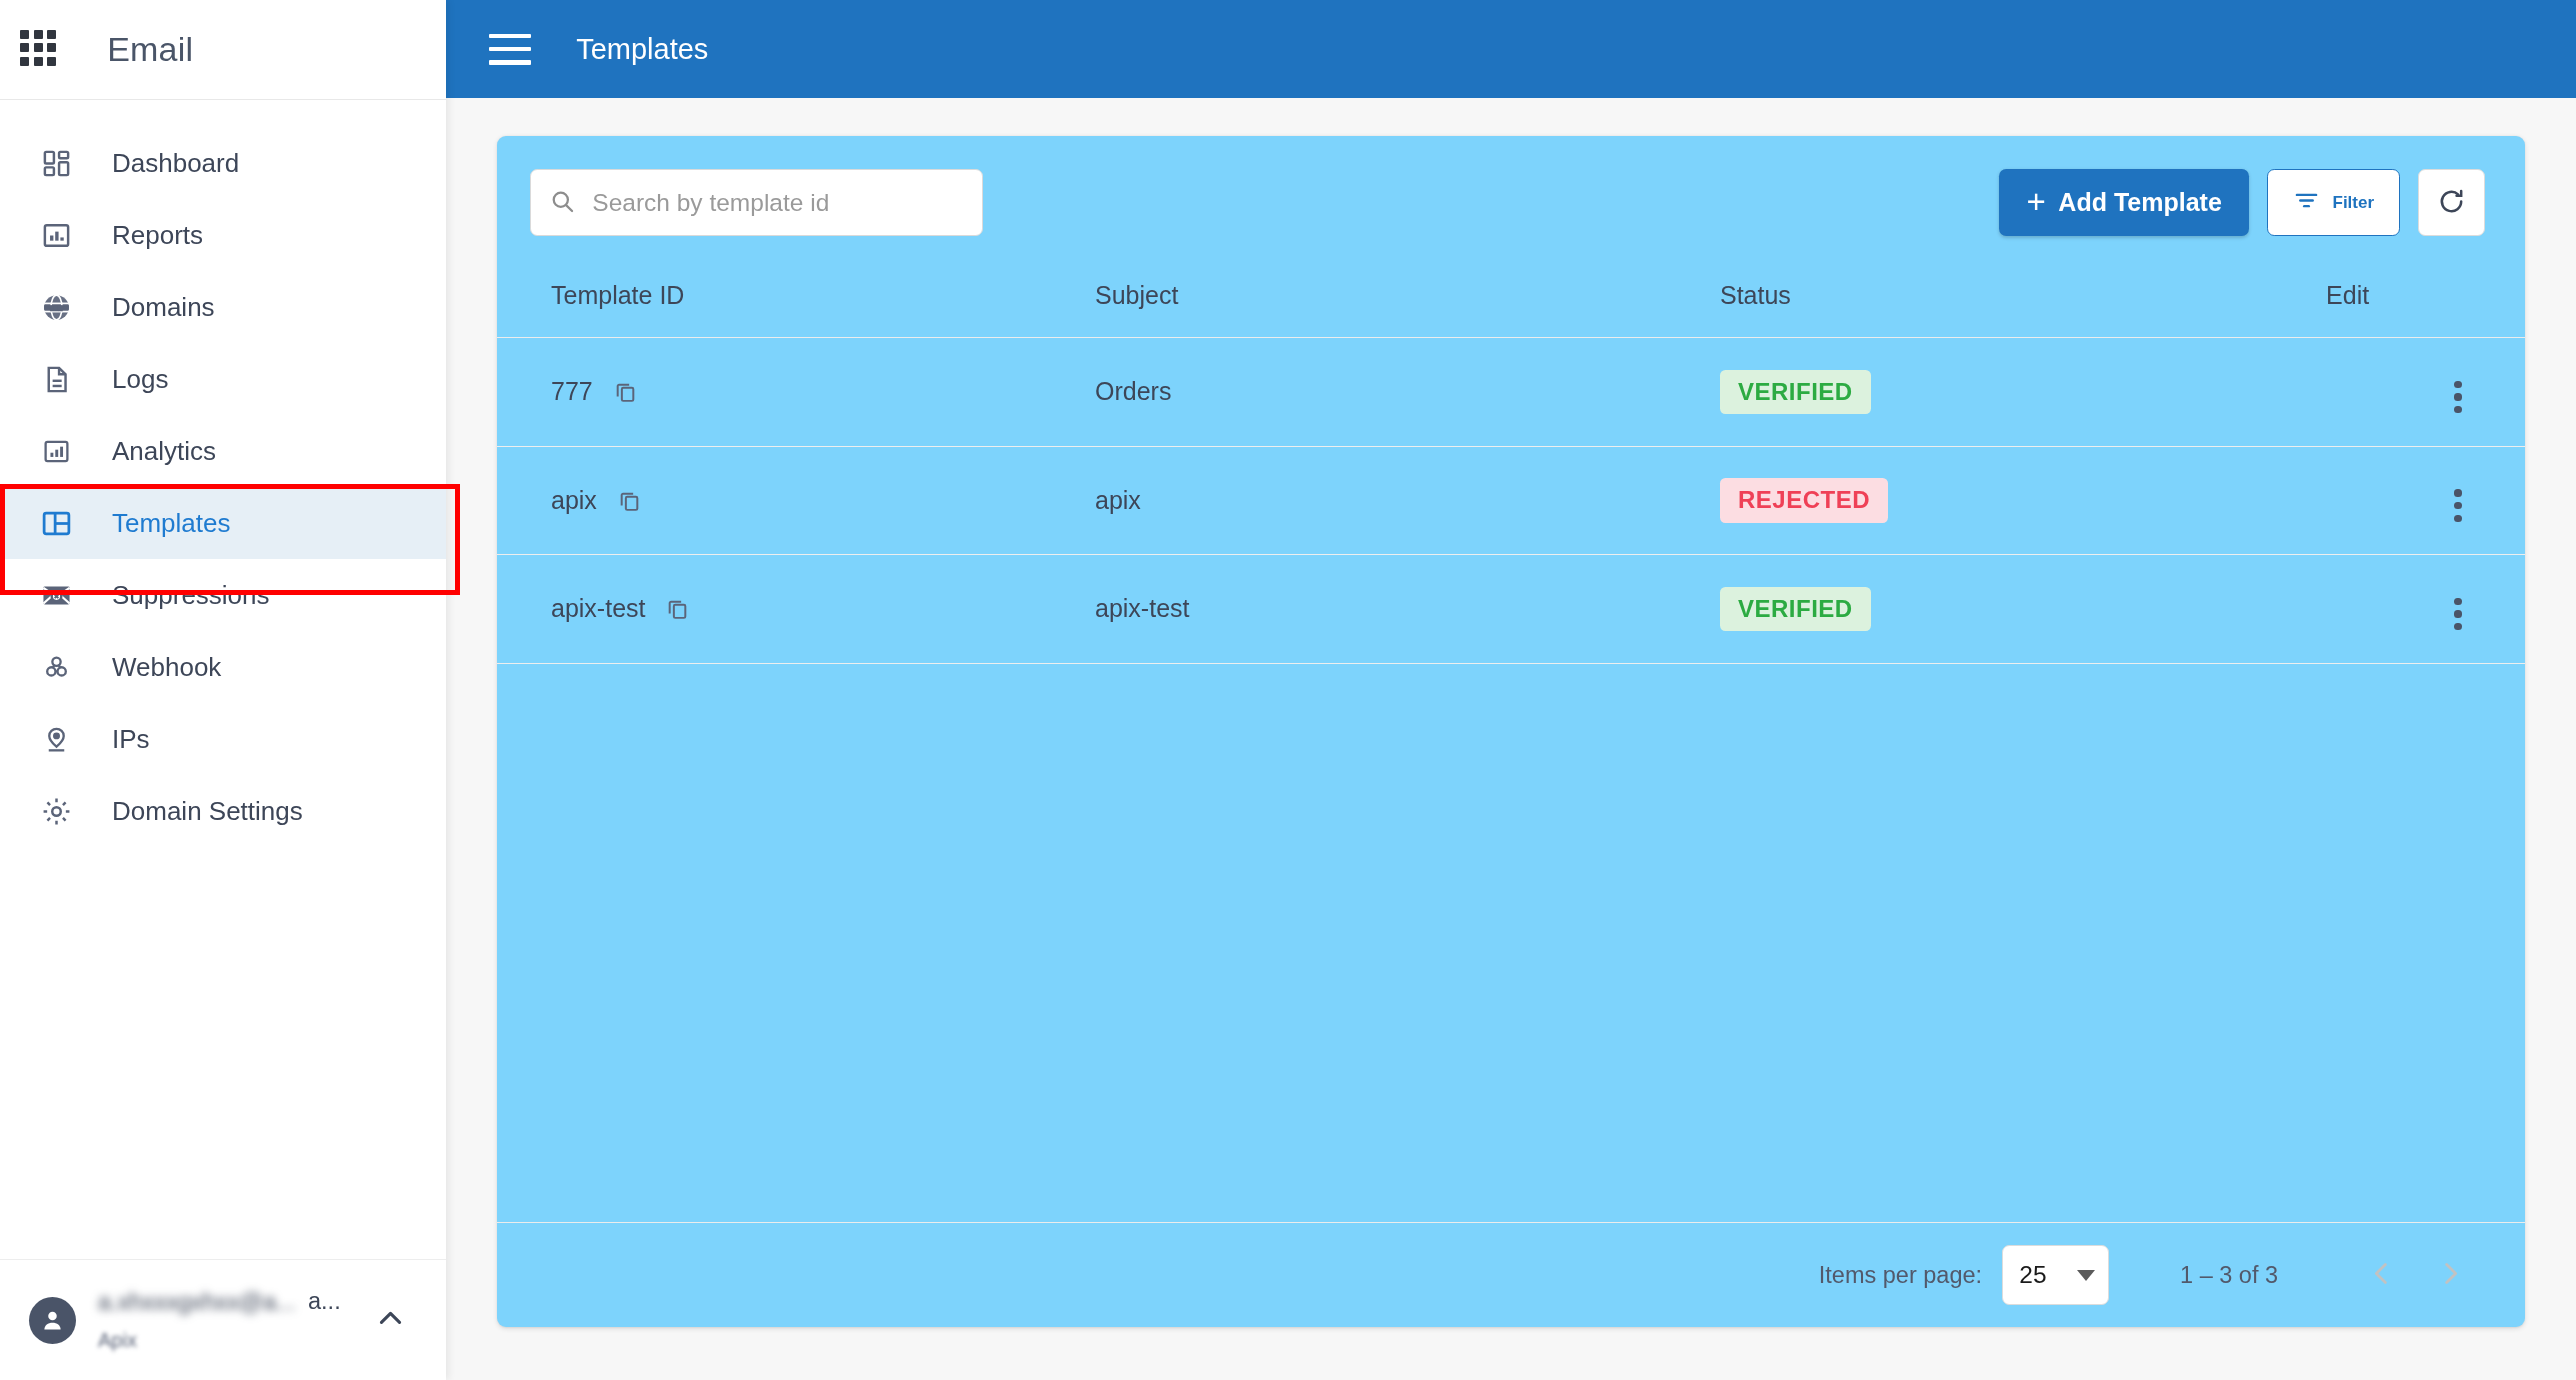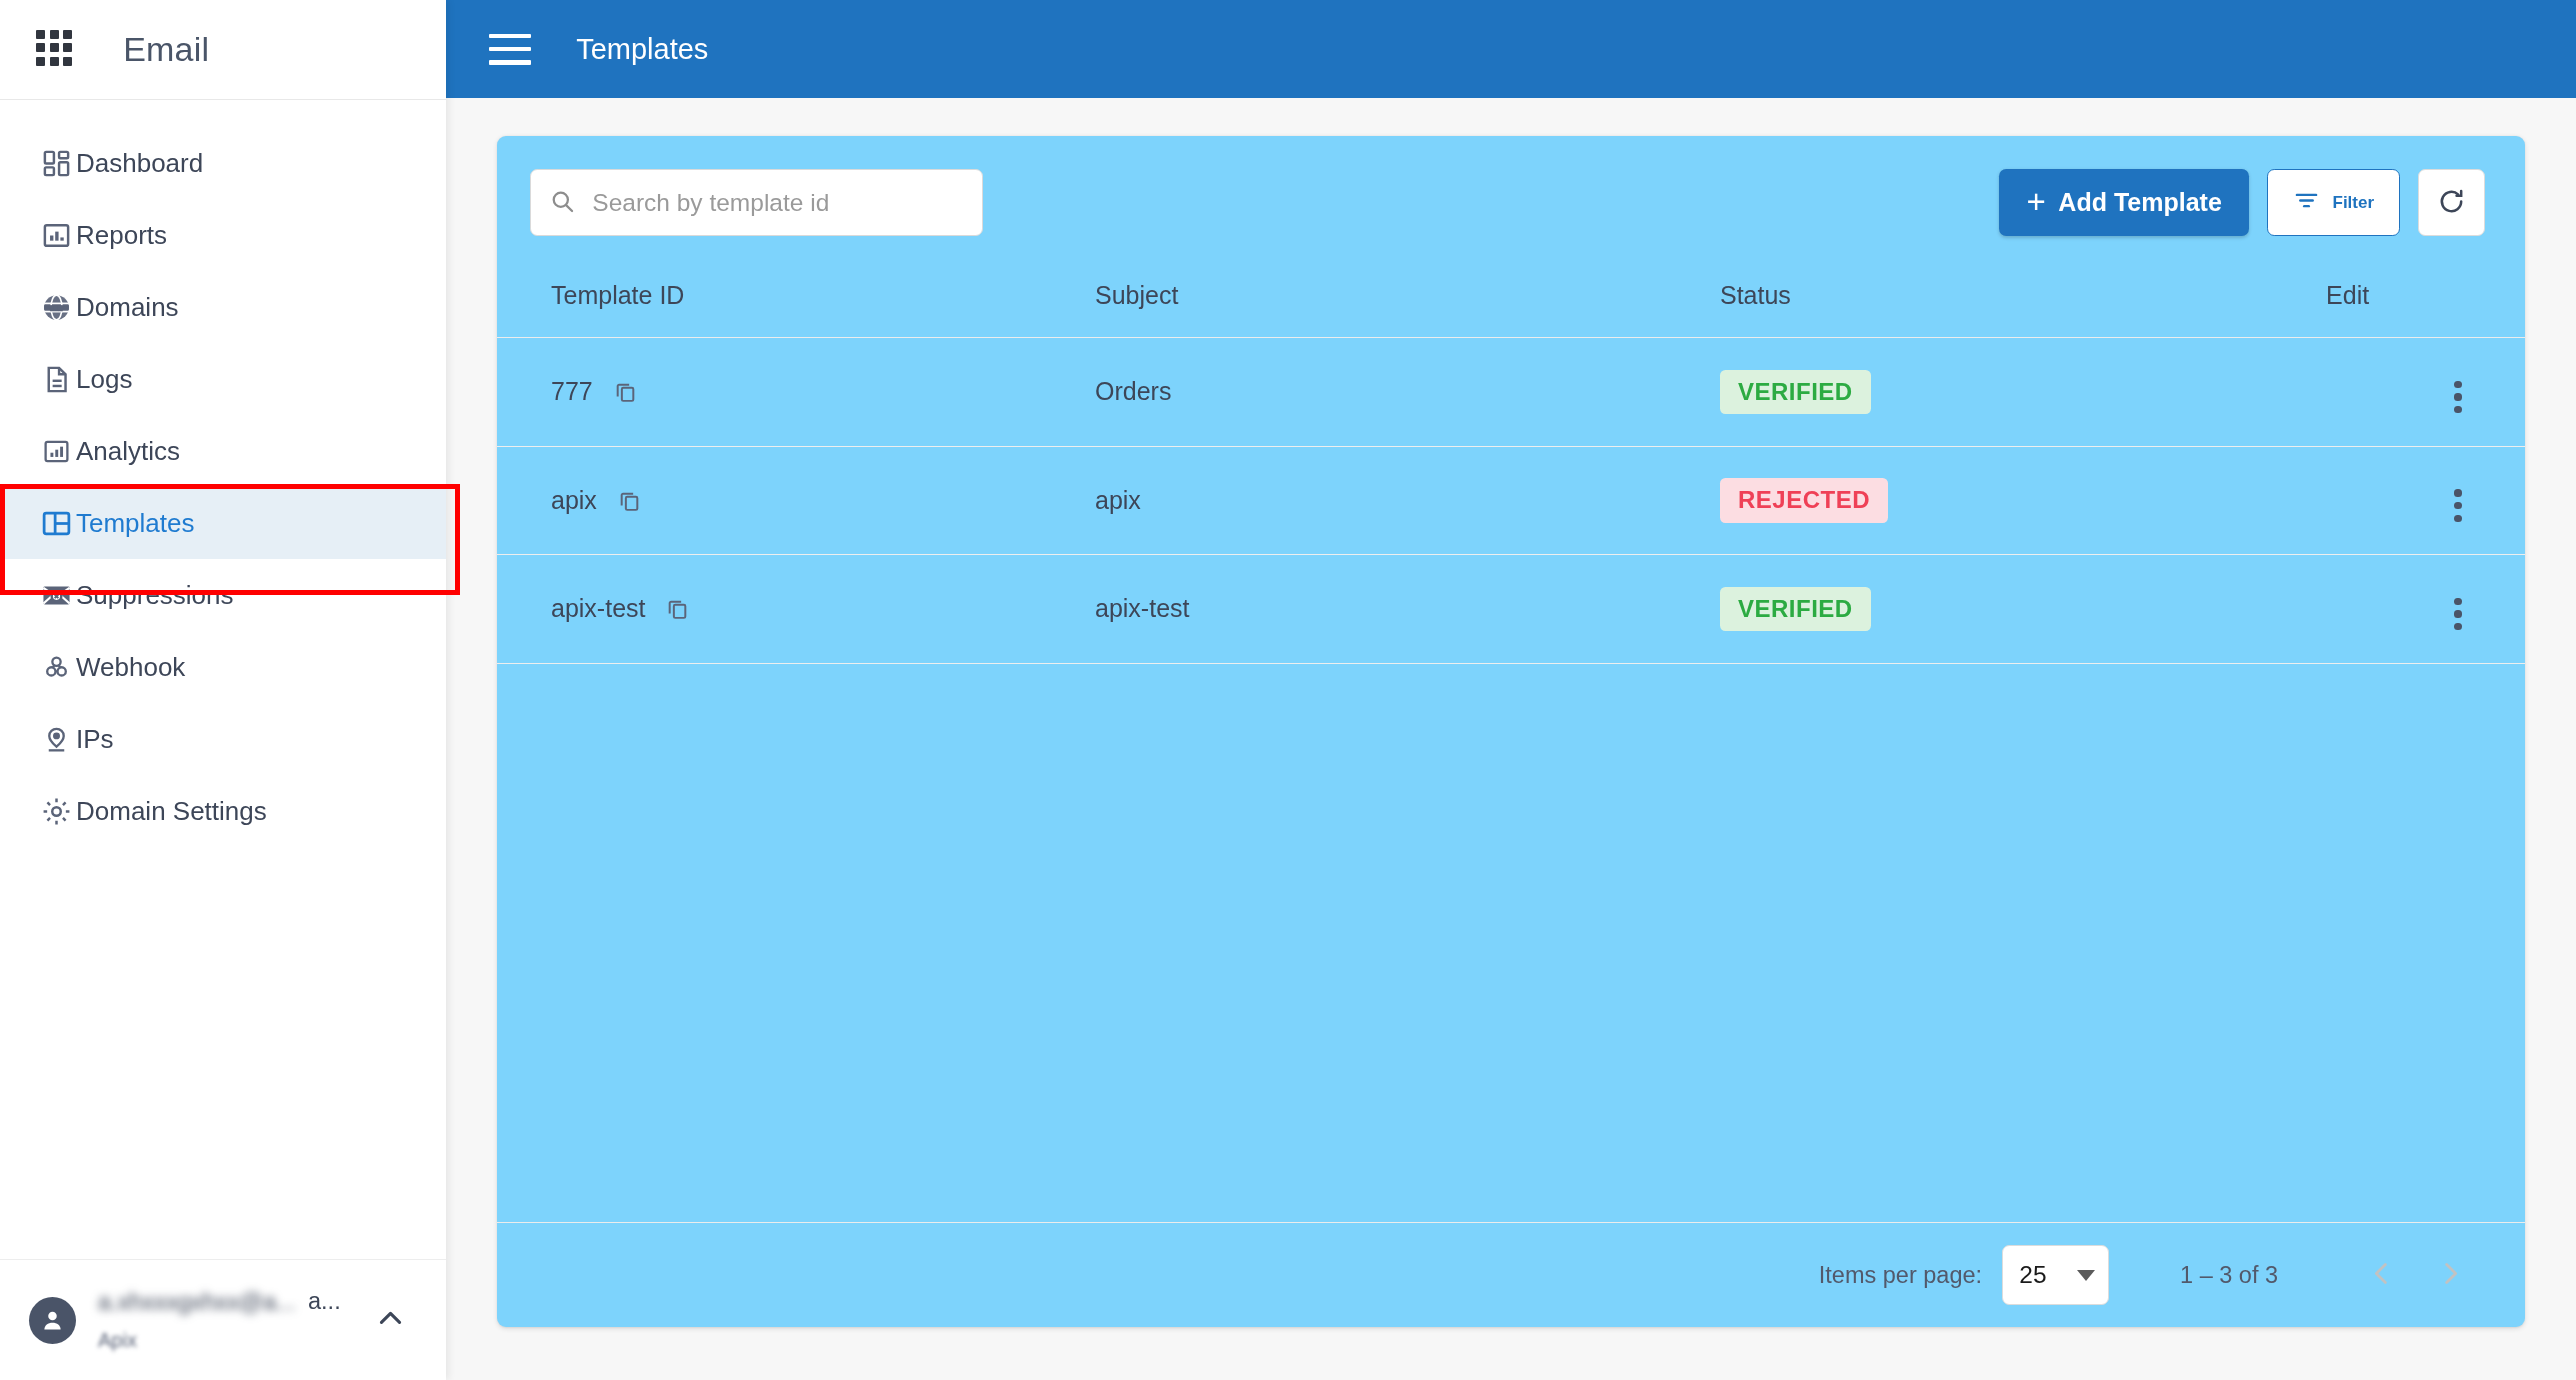--- a/index.html
+++ b/index.html
@@ -30,21 +30,21 @@
     flex-direction: column;
     box-shadow: 2.7px 0 7.2px rgba(0,0,0,0.07);
     z-index: 5;
     flex: 0 0 446px;
   }
 
   .brand-row {
     height: 100px;
     display: flex;
     align-items: center;
-    padding-left: 29px;
+    padding-left: 13px;
     border-bottom: 0.9px solid #e8e8e8;
     flex: 0 0 100px;
   }
 
   .apps-grid-icon {
     width: 40px;
     height: 40px;
     display: grid;
     grid-template-columns: repeat(3, 9px);
     grid-template-rows: repeat(3, 9px);
@@ -88,20 +88,21 @@
     height: 40px;
     flex: 0 0 40px;
     display: flex;
     align-items: center;
     justify-content: center;
     color: #5b6479;
   }
   .nav-icon svg { display: block; }
 
   .nav-label {
+    margin-left: 36px;
     font-size: 26px;
     color: #3d4658;
     font-weight: 400;
     white-space: nowrap;
   }
 
   .nav-item.active {
     background: #e6eff6;
   }
   .nav-item.active::before {

